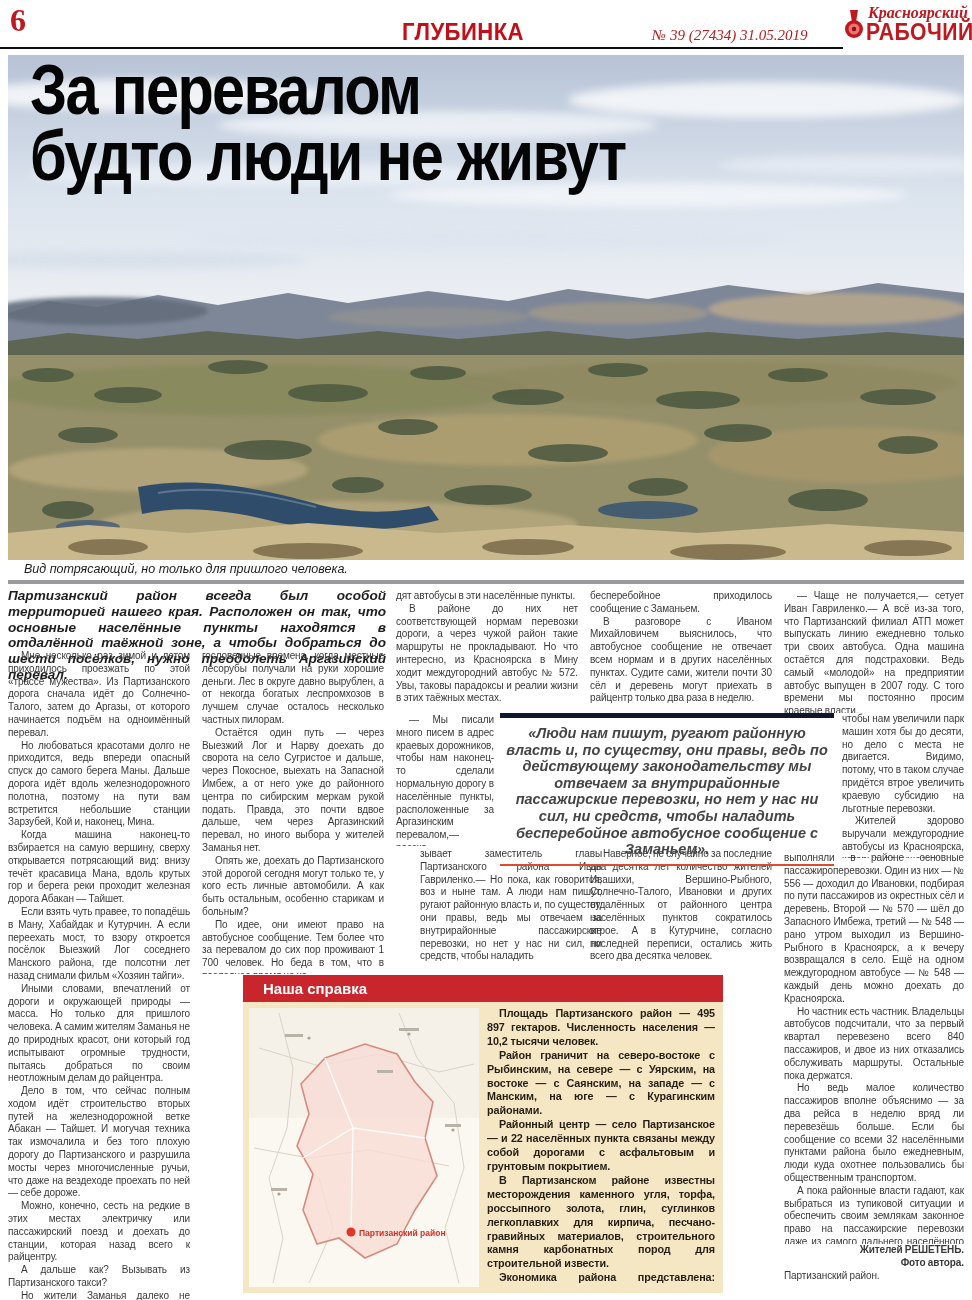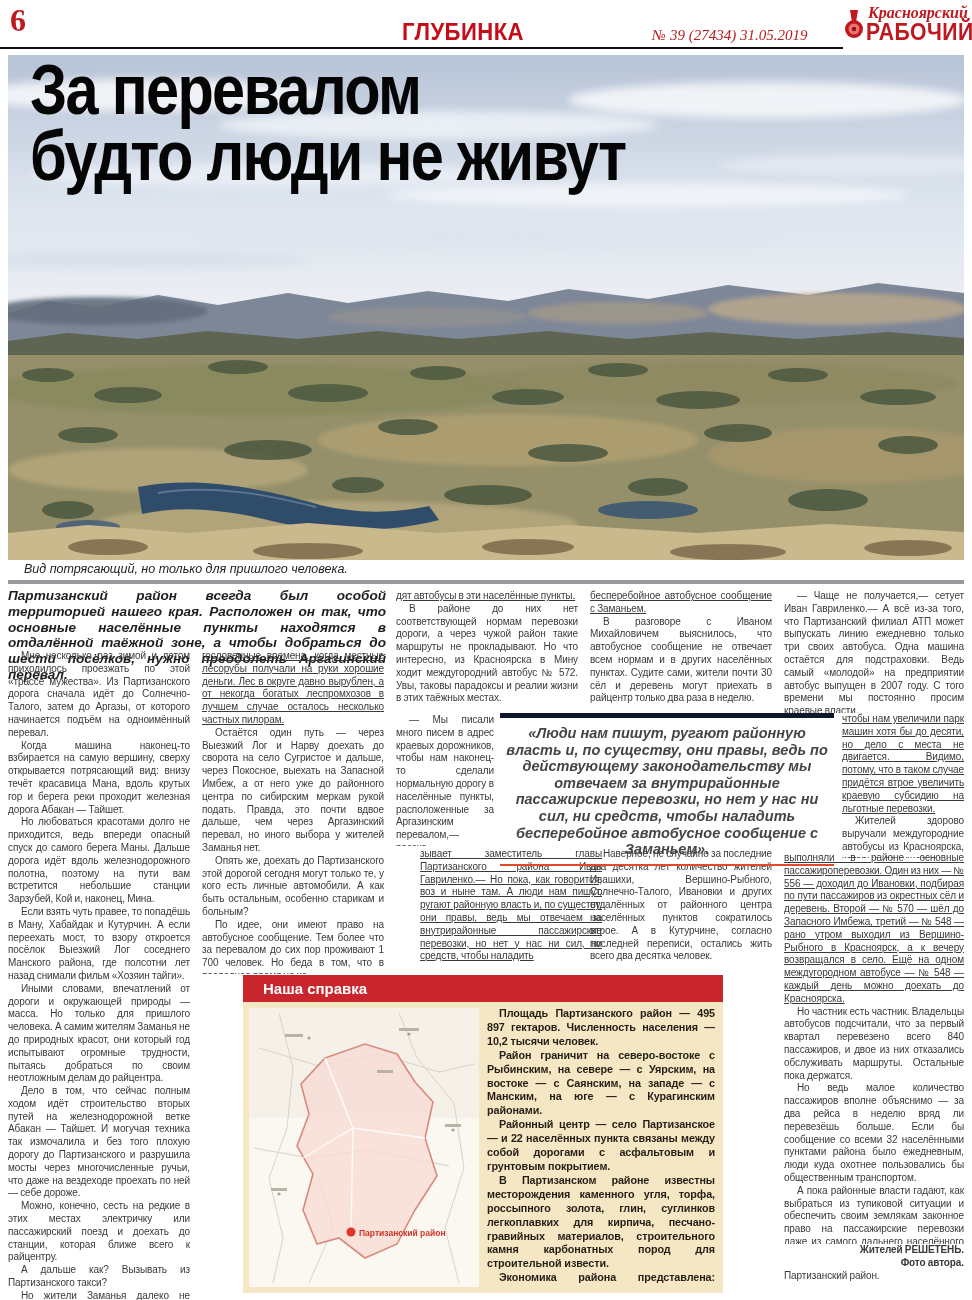--- a/index.html
+++ b/index.html
@@ -28,21 +28,21 @@
             transform:scaleX(.85);transform-origin:left top;white-space:nowrap;}
   .caption{position:absolute;left:24px;top:562px;font-style:italic;font-size:12.5px;color:#1c1c1c;}
   .caption-rule{position:absolute;left:8px;top:580px;width:956px;height:4px;background:#97999c;}
 
   
   .lead{position:absolute;left:8px;top:588px;width:378px;font-weight:bold;font-style:italic;
         font-size:13.6px;line-height:15.8px;color:#1e1e1e;text-align:justify;}
   .col{position:absolute;font-size:10px;line-height:12.8px;color:#3a3a3a;text-align:justify;
        overflow:hidden;letter-spacing:-.1px;word-spacing:-.4px;}
   .col p{margin:0;text-indent:13px;}
-  .cont p:first-child{text-indent:0;text-decoration:underline;}
+  .cont p:first-child{text-indent:0;}
   .c1{left:8px;  top:650px;width:182px;height:650px;}
   .c2{left:202px;top:650px;width:182px;height:324px;}
   .c3t{left:396px;top:590px;width:182px;height:124px;}
   .c3n{left:396px;top:714px;width:98px; height:132px;}
   .c3b{left:396px;top:848px;width:182px;height:127px;margin-left:24px;}
   .c4t{left:590px;top:590px;width:182px;height:124px;}
   .c4b{left:590px;top:848px;width:182px;height:130px;}
   .c5t{left:784px;top:590px;width:180px;height:123px;}
   .c5n{left:842px;top:713px;width:122px;height:145px;}
   .c5r{left:784px;top:852px;width:180px;height:392px;}
@@ -181,47 +181,47 @@
     </div>
   </div>
 
   <div class="caption">Вид потрясающий, но только для пришлого человека.</div>
   <div class="caption-rule"></div>
 
   <div class="lead">Партизанский район всегда был особой территорией нашего края. Расположен он так, что основные населённые пункты находятся в отдалённой таёжной зоне, а чтобы добраться до шести посёлков, нужно преодолеть Аргазинский перевал.</div>
 
   <div class="col c1">
       <p>Мне несколько раз зимой и летом приходилось проезжать по этой «трассе мужества». Из Партизанского дорога сначала идёт до Солнечно-Талого, затем до Аргазы, от которого начинается подъём на одноимённый перевал.</p>
+      <p>Но любоваться красотами долго не приходится, ведь впереди опасный спуск до самого берега Маны. Дальше дорога идёт вдоль железнодорожного полотна, поэтому на пути вам встретится небольшие станции Зарзубей, Кой и, наконец, Мина.</p>
       <p>Когда машина наконец-то взбирается на самую вершину, сверху открывается потрясающий вид: внизу течёт красавица Мана, вдоль крутых гор и берега реки проходит железная дорога Абакан — Тайшет.</p>
-      <p>Но любоваться красотами долго не приходится, ведь впереди опасный спуск до самого берега Маны. Дальше дорога идёт вдоль железнодорожного полотна, поэтому на пути вам встретится небольшие станции Зарзубей, Кой и, наконец, Мина.</p>
       <p>Если взять чуть правее, то попадёшь в Ману, Хабайдак и Кутурчин. А если переехать мост, то взору откроется посёлок Выезжий Лог соседнего Манского района, где полсотни лет назад снимали фильм «Хозяин тайги».</p>
       <p>Иными словами, впечатлений от дороги и окружающей природы — масса. Но только для пришлого человека. А самим жителям Заманья не до природных красот, они который год испытывают огромные трудности, пытаясь добраться по своим неотложным делам до райцентра.</p>
       <p>Дело в том, что сейчас полным ходом идёт строительство вторых путей на железнодорожной ветке Абакан — Тайшет. И могучая техника так измочалила и без того плохую дорогу до Партизанского и разрушила мосты через многочисленные ручьи, что даже на вездеходе проехать по ней — себе дороже.</p>
-      <p>Можно, конечно, сесть на редкие в этих местах электричку или пассажирский поезд и доехать до станции, которая ближе всего к райцентру.</p>
+      <p>Можно, конечно, сесть на редкие в этих местах электричку или пассажирский поезд и доехать до станции, которая назад всего к райцентру.</p>
       <p>А дальше как? Вызывать из Партизанского такси?</p>
       <p>Но жители Заманья далеко не богатые люди, ведь кончились те бла-</p>
     </div>
   <div class="col c2 cont">
       <p>гословенные времена, когда местные лесорубы получали на руки хорошие деньги. Лес в округе давно вырублен, а от некогда богатых леспромхозов в лучшем случае осталось несколько частных пилорам.</p>
       <p>Остаётся один путь — через Выезжий Лог и Нарву доехать до сворота на село Сугристое и дальше, через Покосное, выехать на Запасной Имбеж, а от него уже до районного центра по сибирским меркам рукой подать. Правда, это почти вдвое дальше, чем через Аргазинский перевал, но иного выбора у жителей Заманья нет.</p>
       <p>Опять же, доехать до Партизанского этой дорогой сегодня могут только те, у кого есть личные автомобили. А как быть остальным, особенно старикам и больным?</p>
       <p>По идее, они имеют право на автобусное сообщение. Тем более что за перевалом до сих пор проживают 1 700 человек. Но беда в том, что в последнее время не хо-</p>
     </div>
   <div class="col c3t cont">
       <p>дят автобусы в эти населённые пункты.</p>
       <p>В районе до них нет соответствующей нормам перевозки дороги, а через чужой район такие маршруты не прокладывают. Но что интересно, из Красноярска в Мину ходит междугородний автобус № 572. Увы, таковы парадоксы и реалии жизни в этих таёжных местах.</p>
     </div>
   <div class="col c3n">
     <p>— Мы писали много писем в адрес краевых дорожников, чтобы нам наконец-то сделали нормальную дорогу в населённые пункты, расположенные за Аргазинским перевалом,— расска-</p>
   </div>
   <div class="col c3b cont">
     <p style="text-indent:0;">зывает заместитель главы Партизанского района Иван Гавриленко.— Но пока, как говорится, воз и ныне там. А люди нам пишут, ругают районную власть и, по существу, они правы, ведь мы отвечаем за внутрирайонные пассажирские перевозки, но нет у нас ни сил, ни средств, чтобы наладить</p>
   </div>
   <div class="col c4t cont">
-      <p>бесперебойное автобусное сообщение с Заманьем.</p>
+      <p>бесперебойное приходилось сообщение с Заманьем.</p>
       <p>В разговоре с Иваном Михайловичем выяснилось, что автобусное сообщение не отвечает всем нормам и в других населённых пунктах. Судите сами, жители почти 30 сёл и деревень могут приехать в райцентр только два раза в неделю.</p>
     </div>
   <div class="col c4b">
       <p>Наверное, не случайно за последние два десятка лет количество жителей Ивашихи, Вершино-Рыбного, Солнечно-Талого, Ивановки и других отдалённых от районного центра населённых пунктов сократилось втрое. А в Кутурчине, согласно последней переписи, остались жить всего два десятка человек.</p>
     </div>
   <div class="col c5t">
       <p>— Чаще не получается,— сетует Иван Гавриленко.— А всё из-за того, что Партизанский филиал АТП может выпускать линию ежедневно только три своих автобуса. Одна машина остаётся для подстраховки. Ведь самый «молодой» на предприятии автобус выпущен в 2007 году. С того времени мы постоянно просим краевые власти,</p>
     </div>
   <div class="col c5n cont">
       <p>чтобы нам увеличили парк машин хотя бы до десяти, но дело с места не двигается. Видимо, потому, что в таком случае придётся втрое увеличить краевую субсидию на льготные перевозки.</p>

